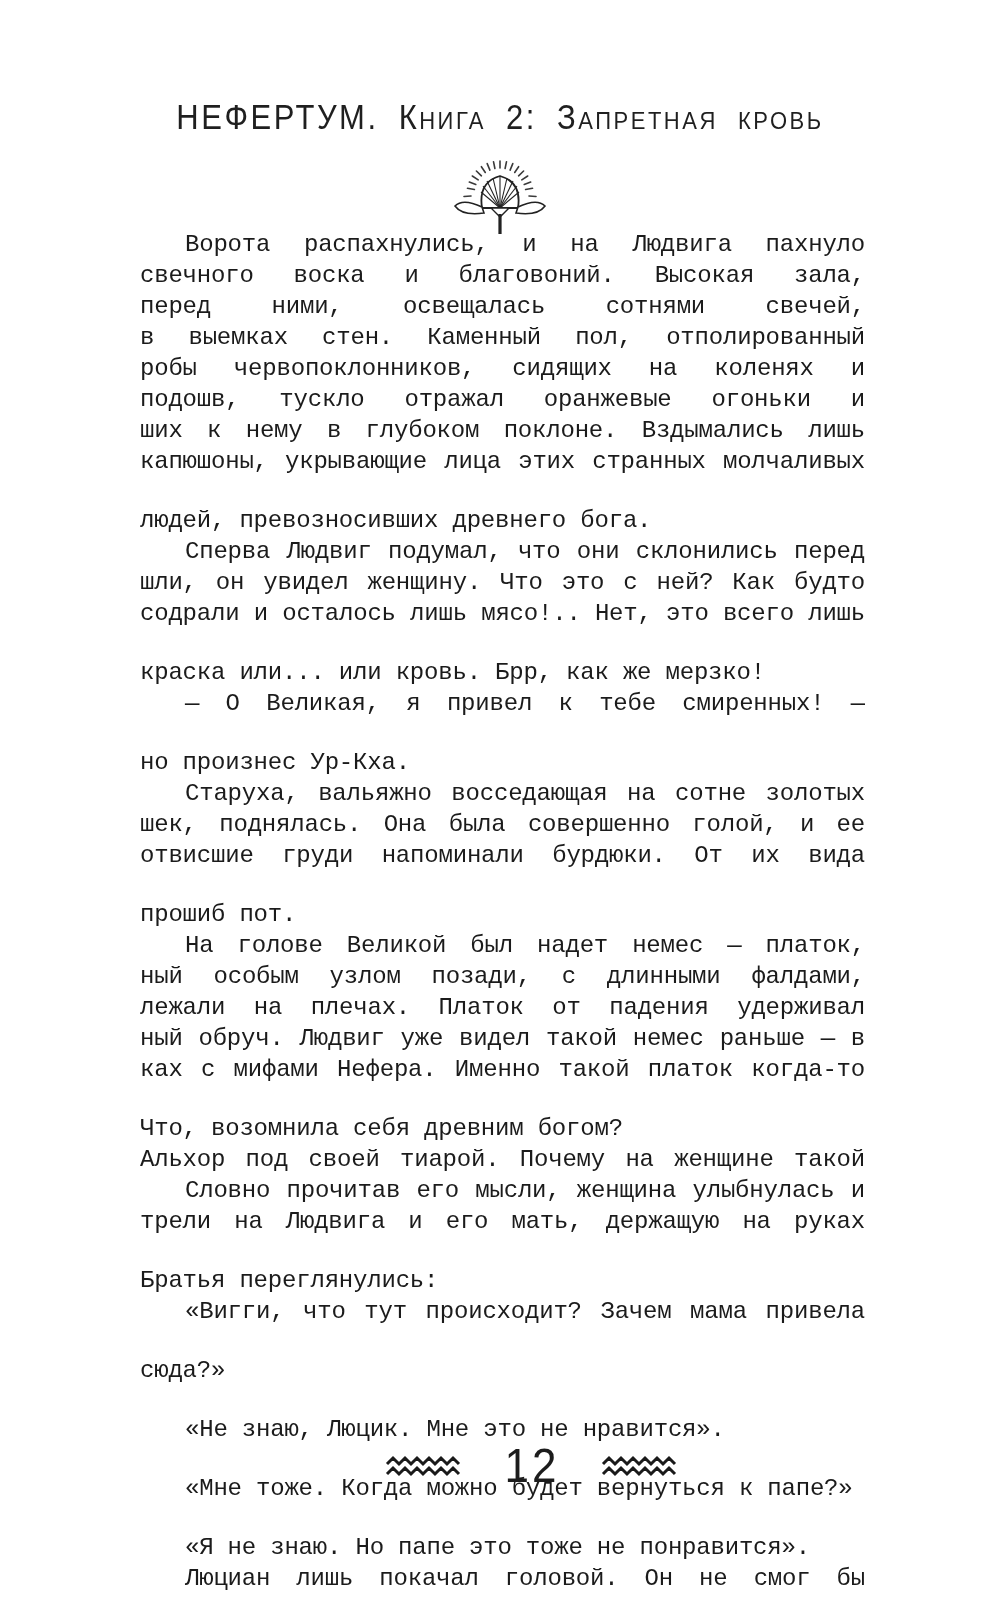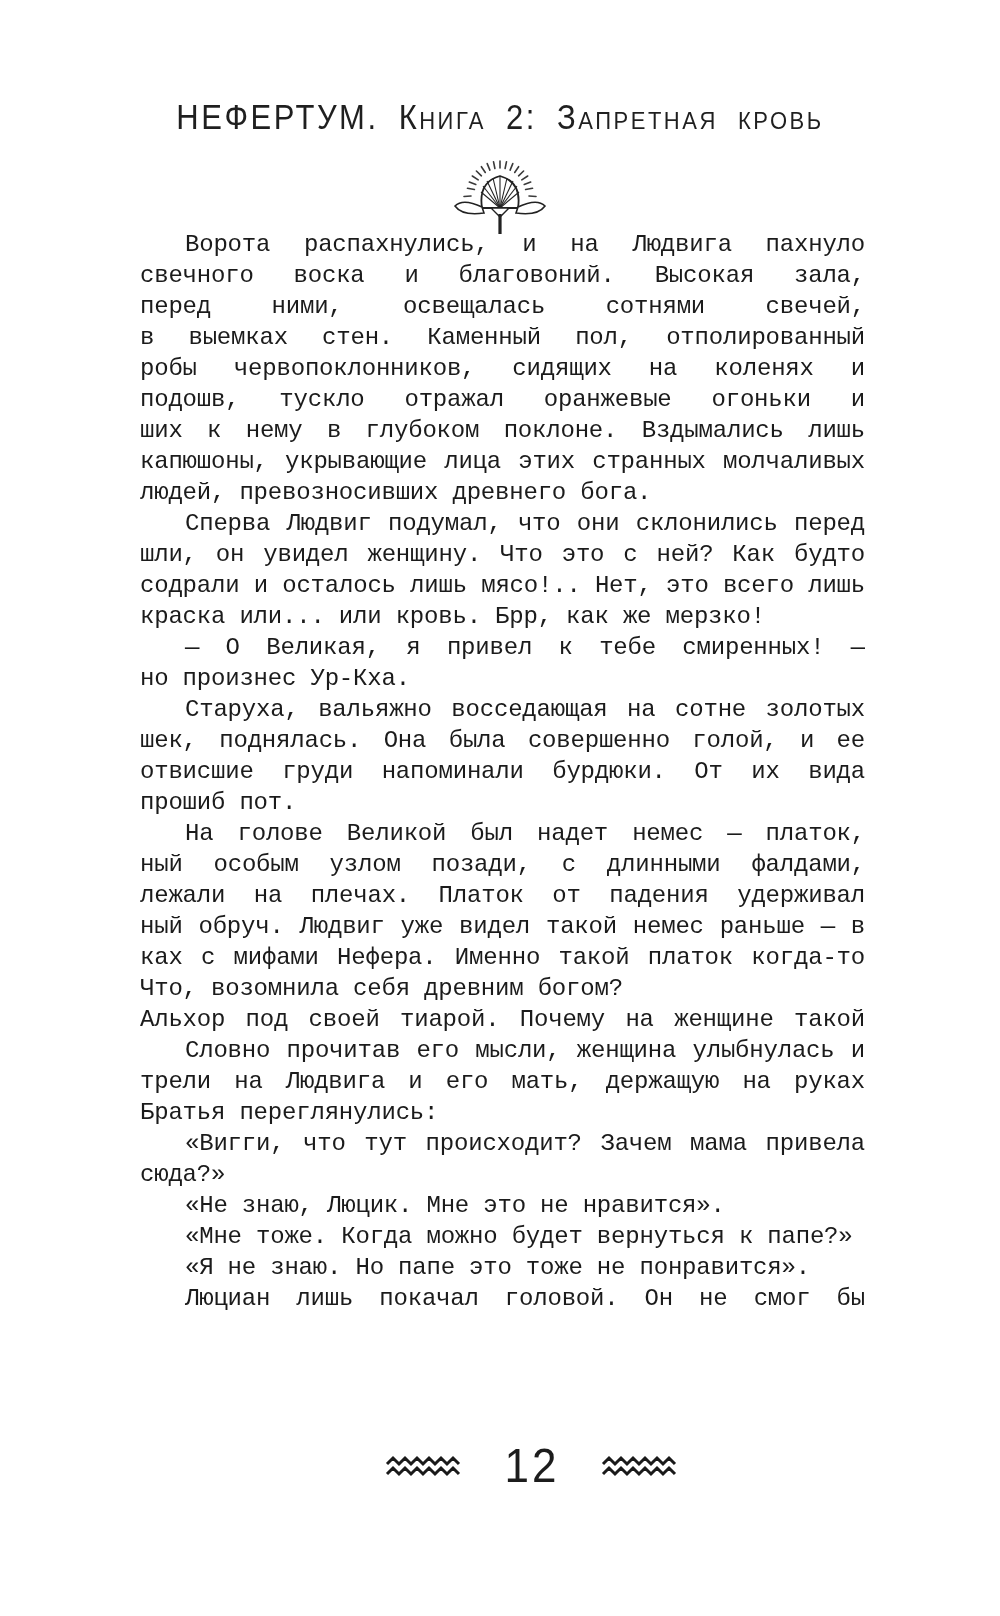--- a/index.html
+++ b/index.html
@@ -59,21 +59,21 @@
     color: #1b1b1b;
   }
   .para { margin: 0; padding: 0; font-family: Liberation Mono, monospace; }
   .line {
     text-align: justify;
     text-align-last: justify;
     height: 31px;
     overflow: hidden;
   }
   .line.first { text-indent: 45px; }
-  .line.last  { text-align-last: left; }
+  .line.last  { text-align-last: left; margin-top: 28px; }
   
   .footer {
     position: absolute;
     top: 1444px;
     left: 0;
     width: 100%;
     display: flex;
     align-items: center;
     justify-content: center;
     gap: 42px;

